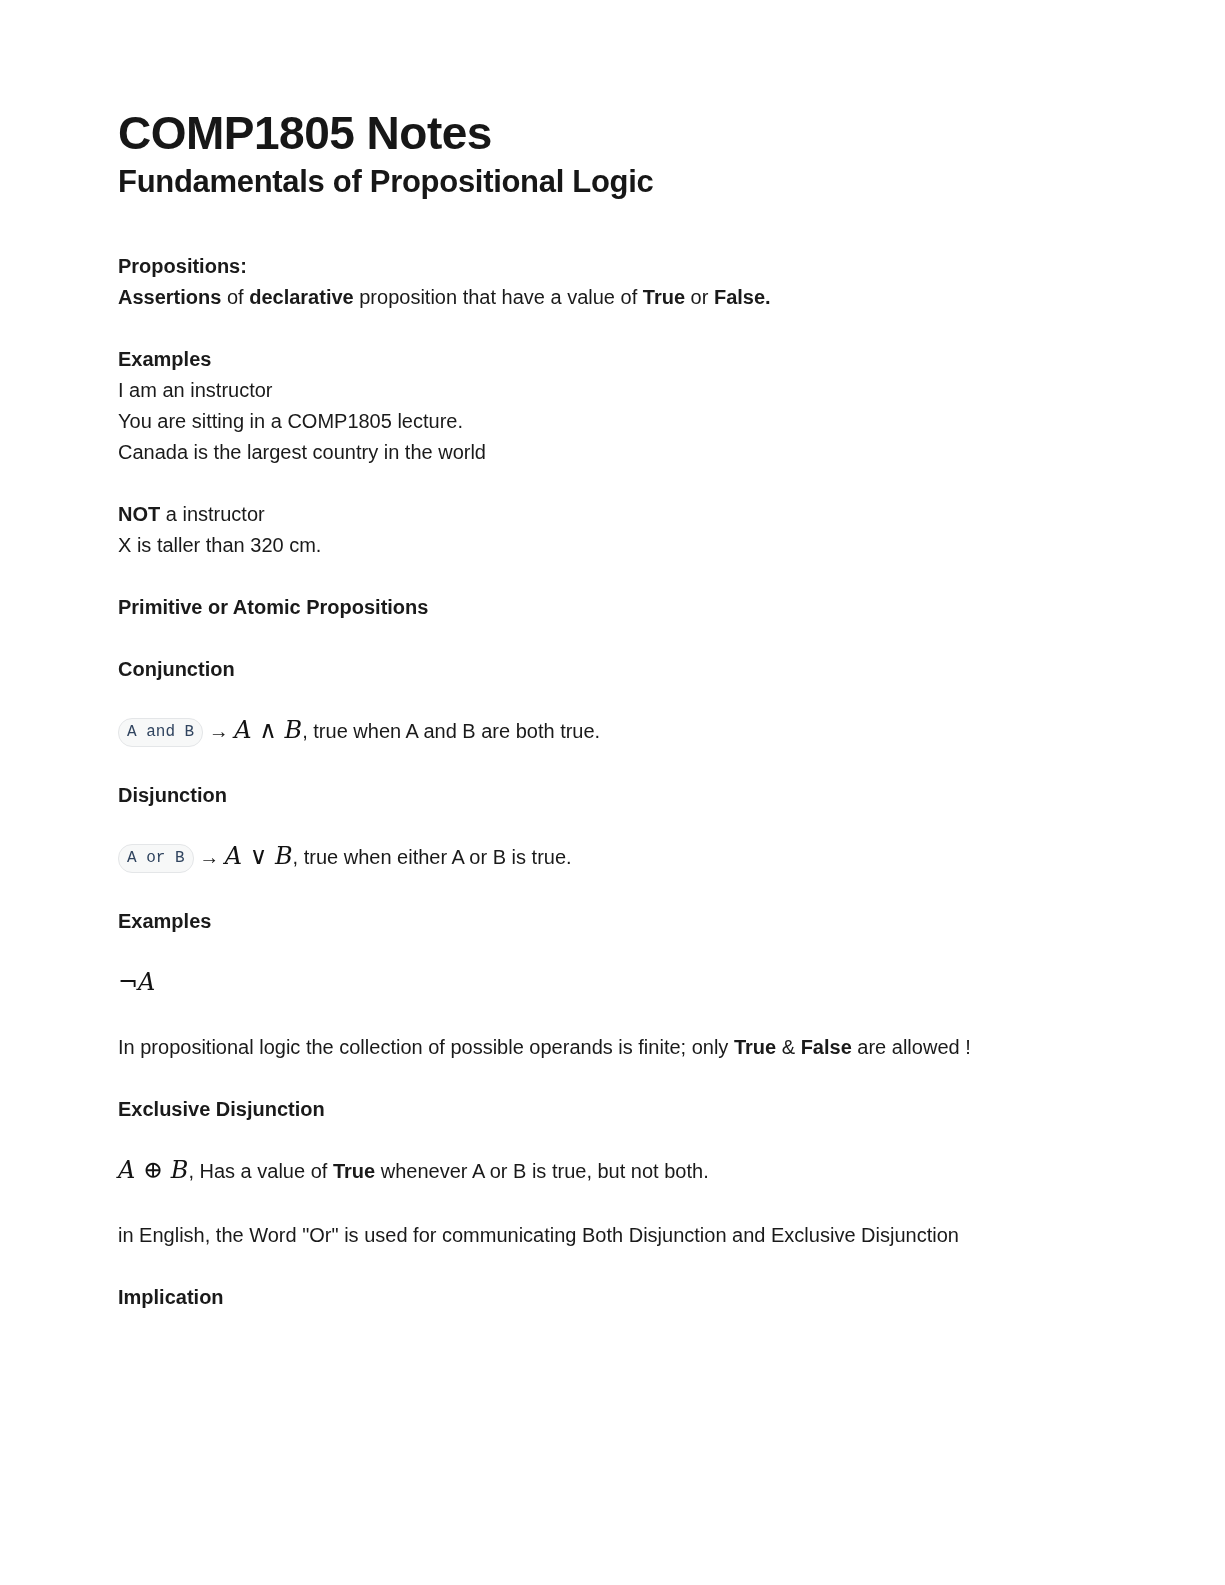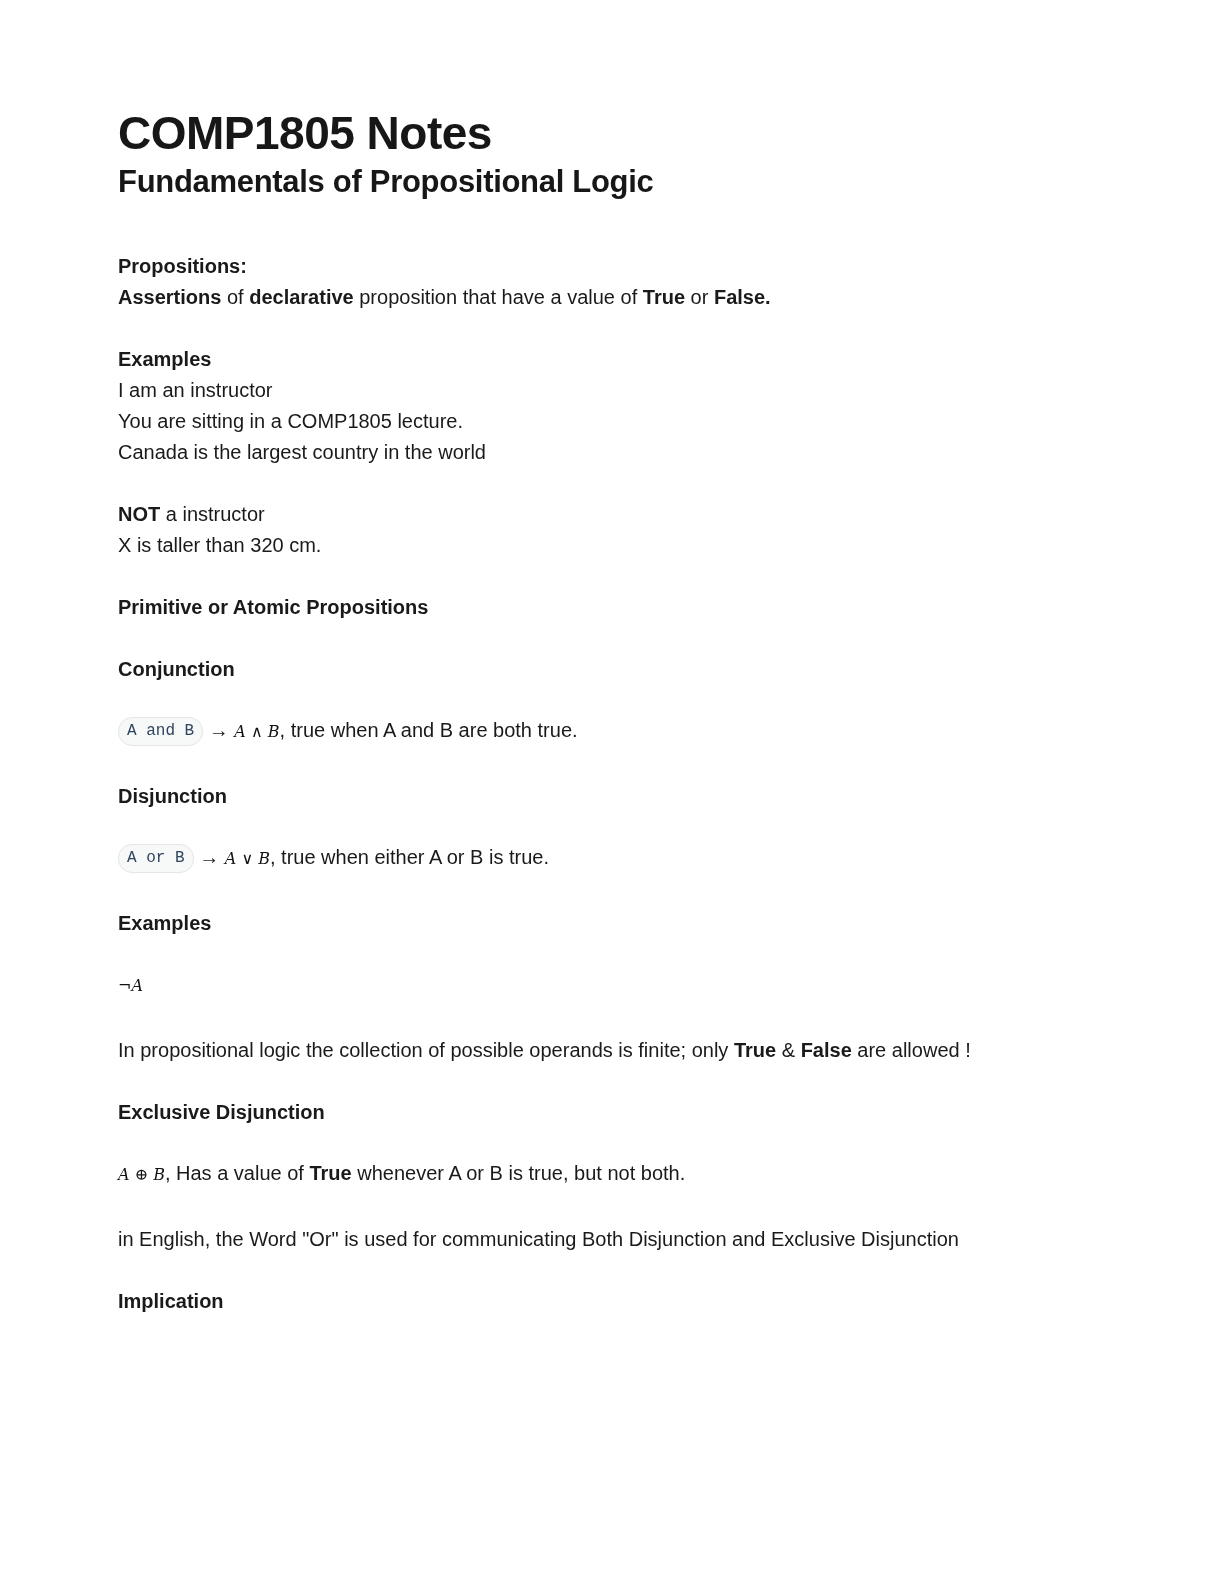--- a/index.html
+++ b/index.html
@@ -48,21 +48,21 @@
     line-height: 20px;
     color: #30445f;
     background: #f7f8f8;
     border: 1px solid #e4e6e8;
     border-radius: 14px;
     padding: 3px 8px 4px 8px;
     vertical-align: 2px;
   }
   .math {
     font-family: "DejaVu Serif", serif;
-    font-size: 16px;
+    font-size: 24px;
     color: #121212;
   }
   .math .mvar { font-style: italic; }
   .math .msym { font-style: normal; }
   .cutoff-bar {
     position: absolute;
     left: 100px;
     top: 1578px;
     width: 1123px;
     height: 8px;

